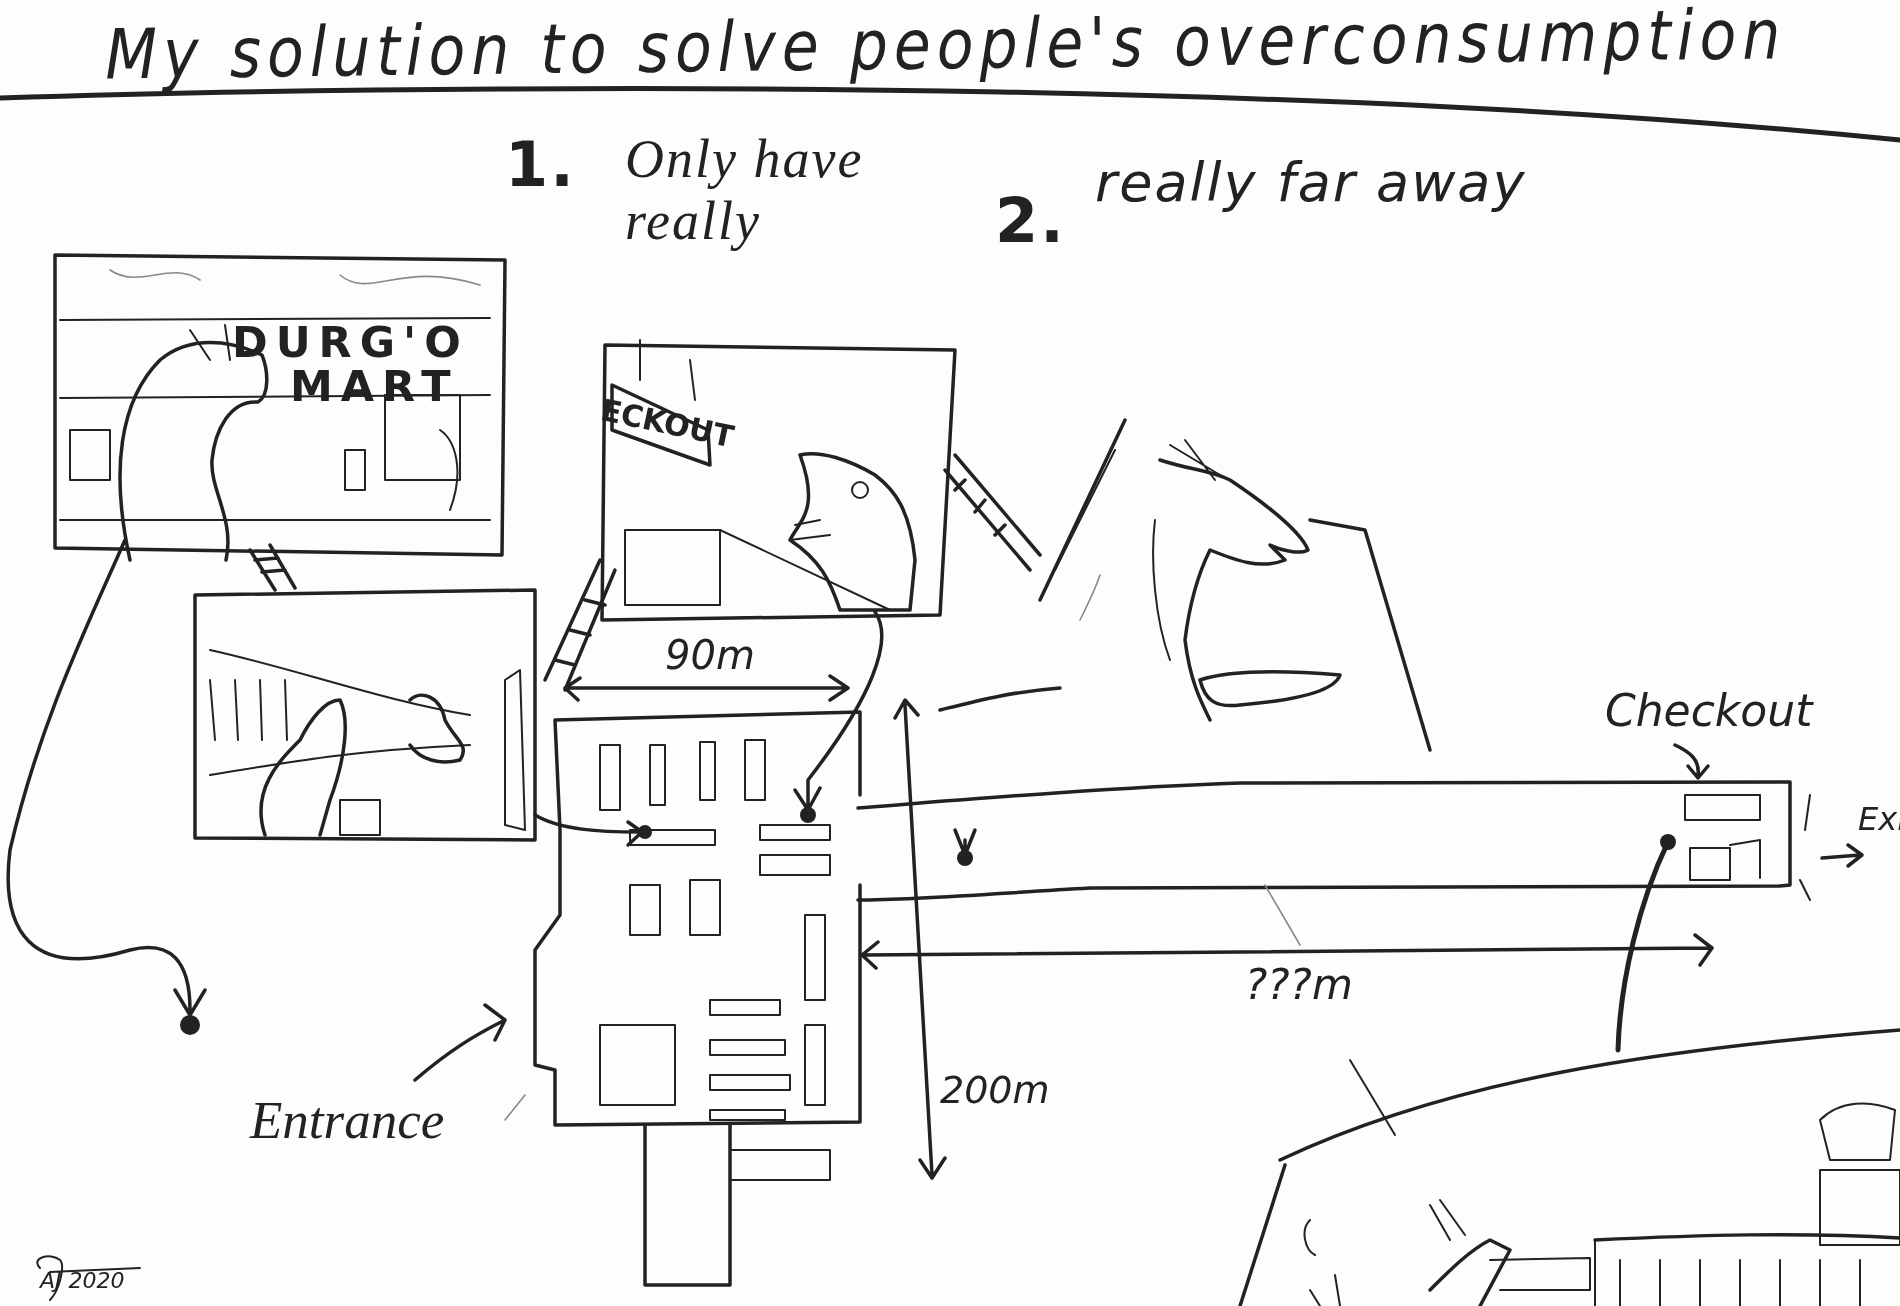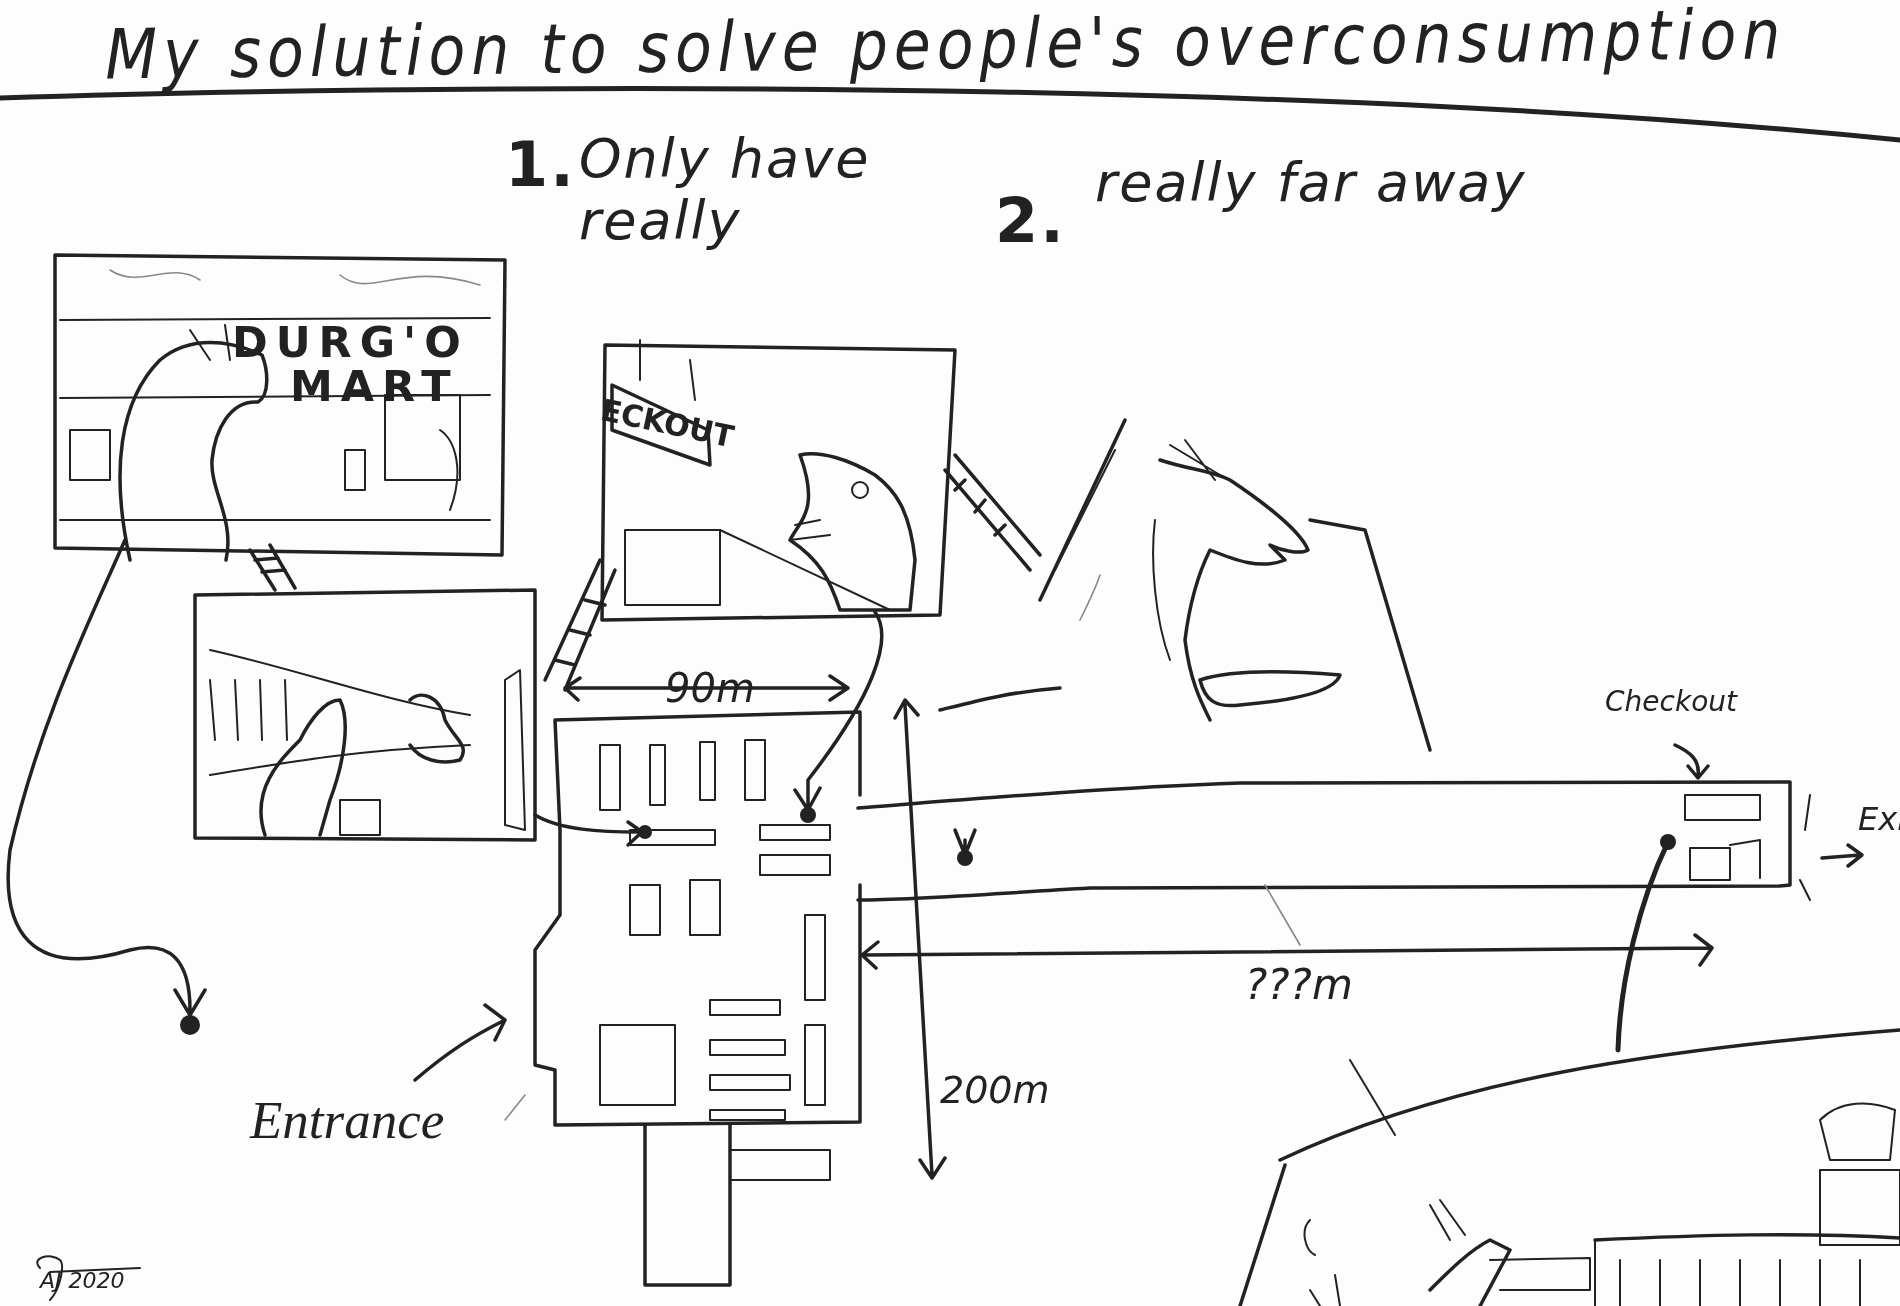--- a/index.html
+++ b/index.html
@@ -11,21 +11,21 @@
   .mid { stroke-width:3.5; }
   .thin { stroke-width:2; }
   .faint { stroke:#888; stroke-width:1.6; }
   .hand { position:absolute; font-family:"DejaVu Sans", sans-serif; font-style:italic;
           font-weight:normal; color:#222; white-space:nowrap; transform-origin:left top; }
   .title { left:105px; top:14px; font-size:60px; letter-spacing:6px; transform:scaleY(1.15) rotate(-0.6deg); }
   .num { font-weight:bold; font-style:normal; font-size:62px; }
   .pt1 { left:505px; top:128px; font-size:54px; line-height:62px; letter-spacing:2px; }
   .pt2 { left:995px; top:150px; font-size:54px; line-height:66px; letter-spacing:2px; }
   .pt1 .num { position:absolute; left:0; top:6px; }
-  .pt1 .txt { margin-left:74px; display:block; }
+  .pt1 .txt { margin-left:120px; display:block;font-family:Liberation Serif, serif; }
   .pt2 .num { position:absolute; left:0; top:38px; }
   .pt2 .txt { margin-left:100px; display:block; }
   .lbl { font-size:36px; }
   .mart-sign { position:absolute; left:232px; top:320px; font-size:43px; font-weight:bold;
                font-style:normal; letter-spacing:8px; line-height:44px; }
   .mart-sign .l2 { margin-left:58px; display:block; }
   .eckout { position:absolute; left:605px; top:392px; font-size:30px; font-weight:bold;
             font-style:normal; transform:rotate(12deg); transform-origin:left top; }
 </style>
 </head>
@@ -169,23 +169,23 @@
   <span class="txt">really far away</span>
 </div>
 
 <div class="hand mart-sign">
   <span>DURG'O</span>
   <span class="l2">MART</span>
 </div>
 
 <div class="hand eckout">ECKOUT</div>
 
-<div class="hand lbl" style="left:665px; top:632px; font-size:40px;margin-top:33px;">90m</div>
+<div class="hand lbl" style="left:665px; top:632px; font-size:40px;">90m</div>
 <div class="hand lbl" style="left:940px; top:1020px; font-size:38px;margin-top:48px;">200m</div>
 <div class="hand lbl" style="left:1245px; top:960px; font-size:42px;">???m</div>
 <div class="hand lbl" style="left:250px; top:1090px; font-size:53px;font-family:Liberation Serif, serif;">Entrance</div>
-<div class="hand lbl" style="left:1605px; top:685px; font-size:28px;">Checkout</div>
+<div class="hand lbl" style="left:1605px; top:685px; font-size:44px;">Checkout</div>
 <div class="hand lbl" style="left:1858px; top:800px; font-size:32px;">Exit</div>
 
 <div class="hand" style="left:40px; top:1268px; font-size:22px;">
   <span>AJ</span>
   <span>2020</span>
 </div>
 
 </body></html>

